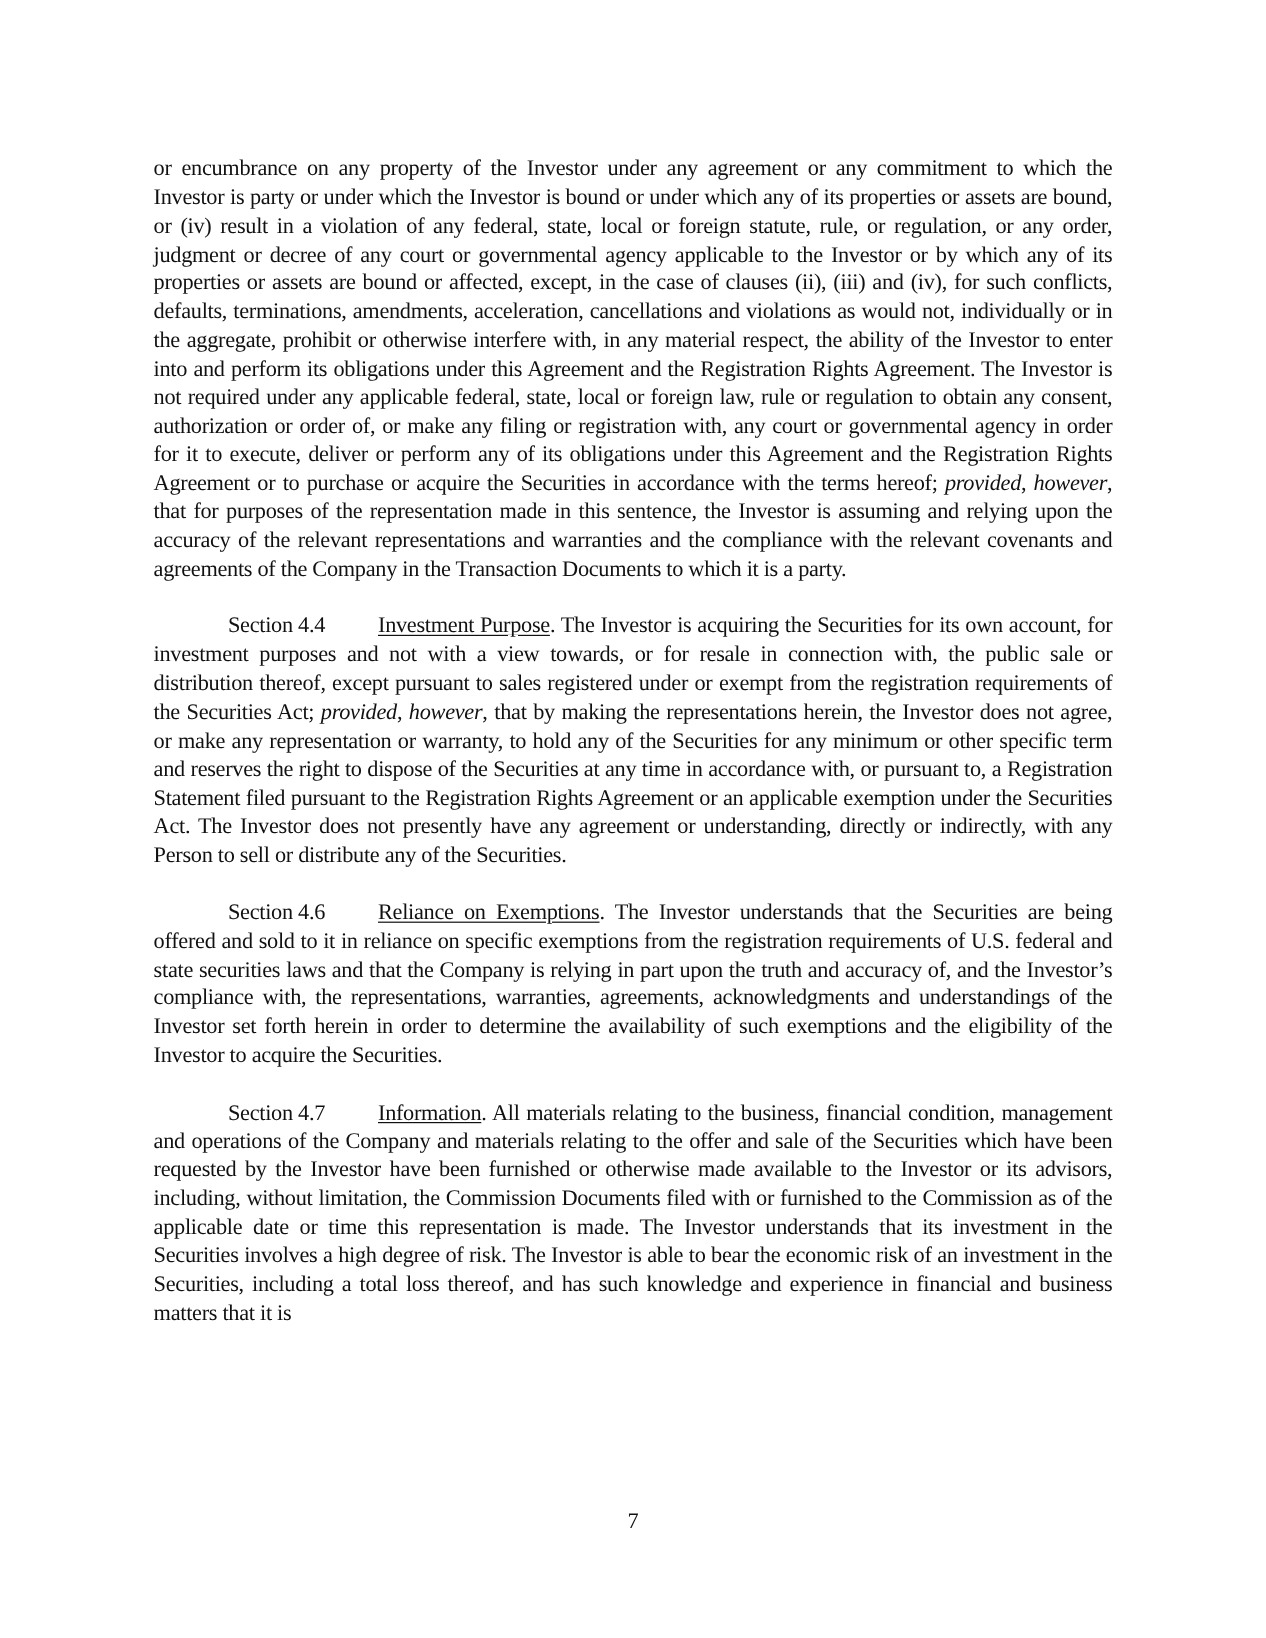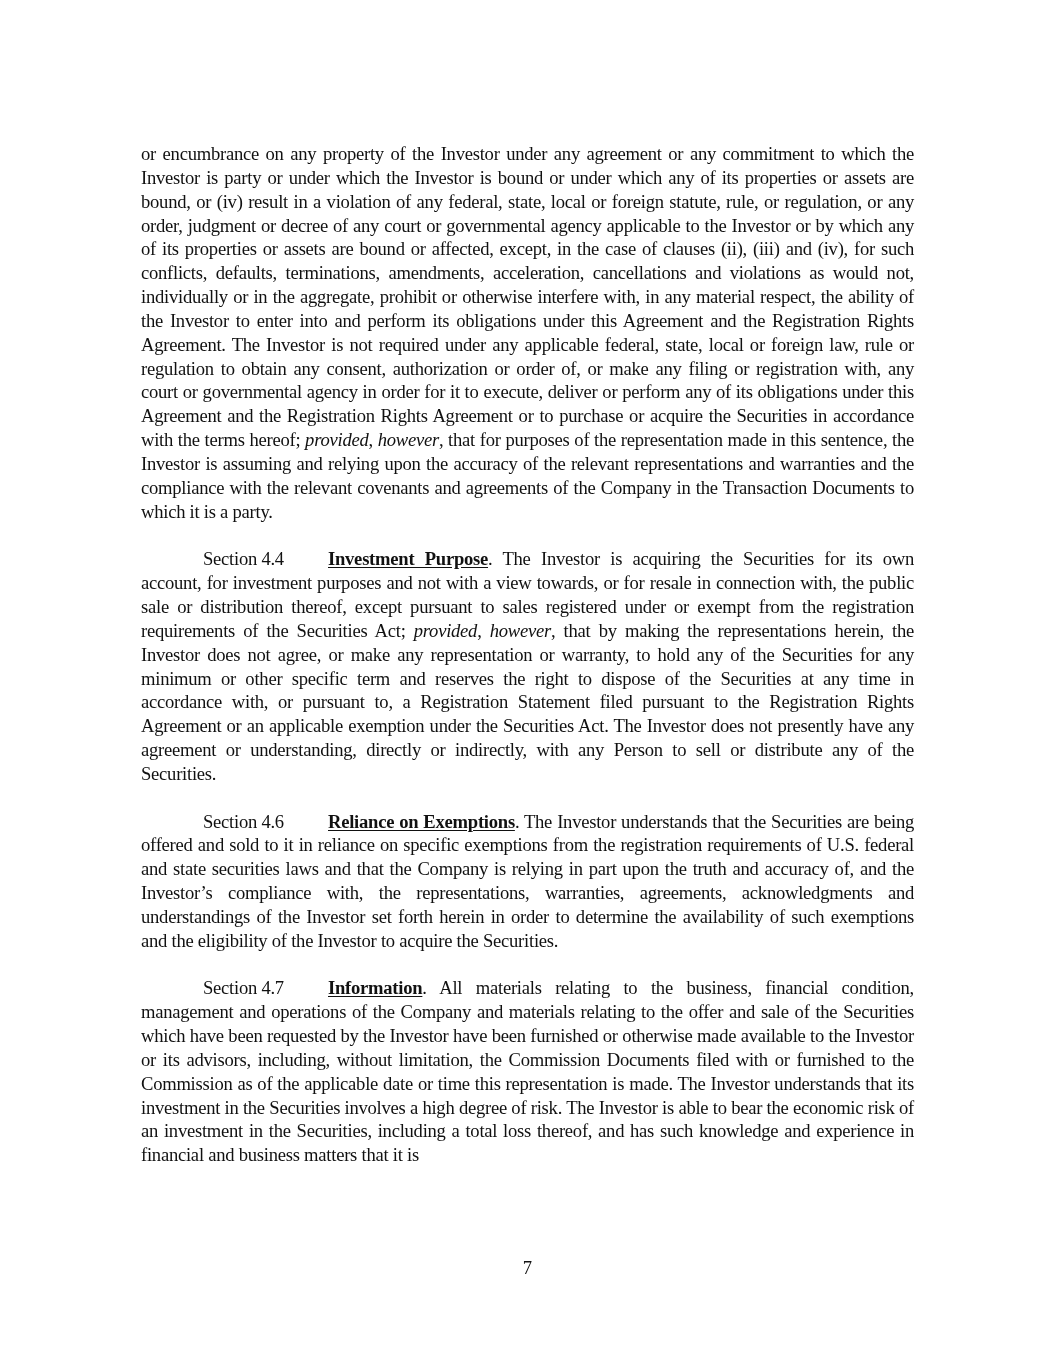--- a/index.html
+++ b/index.html
@@ -15,42 +15,42 @@
       font-family: "Liberation Serif", "DejaVu Serif", serif;
       color: #111111;
     }
     .page {
       position: absolute;
       left: 124px;
       top: 125px;
       width: 807px;
     }
     .para {
-      margin: 17px;
+      margin: 4px;
       font-size: 18.6px;
       line-height: 23.85px;
       text-align: justify;
       text-justify: inter-word;
       letter-spacing: -0.25px;
       word-spacing: 0px;
     }
     .para + .para {
       margin-top: 23.8px;
     }
     .section-para {
       text-indent: 62px;
     }
     .sec-num {
       font-weight: normal;
       display: inline-block;
       width: 125px;
       text-indent: 0;
     }
     .sec-title {
-      font-weight: bold;
+      font-weight: normal;
       text-decoration: underline;
       text-underline-offset: 2px;
     }
     .italic {
       font-style: italic;
     }
     .page-number {
       position: absolute;
       left: 0;
       width: 1055px;

